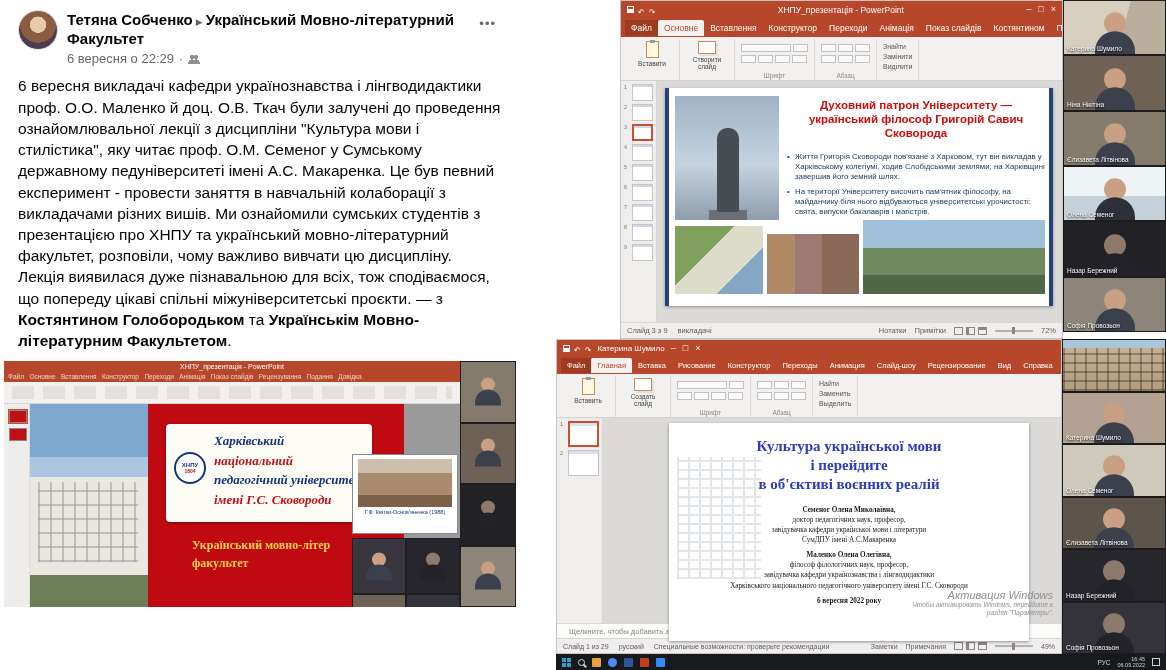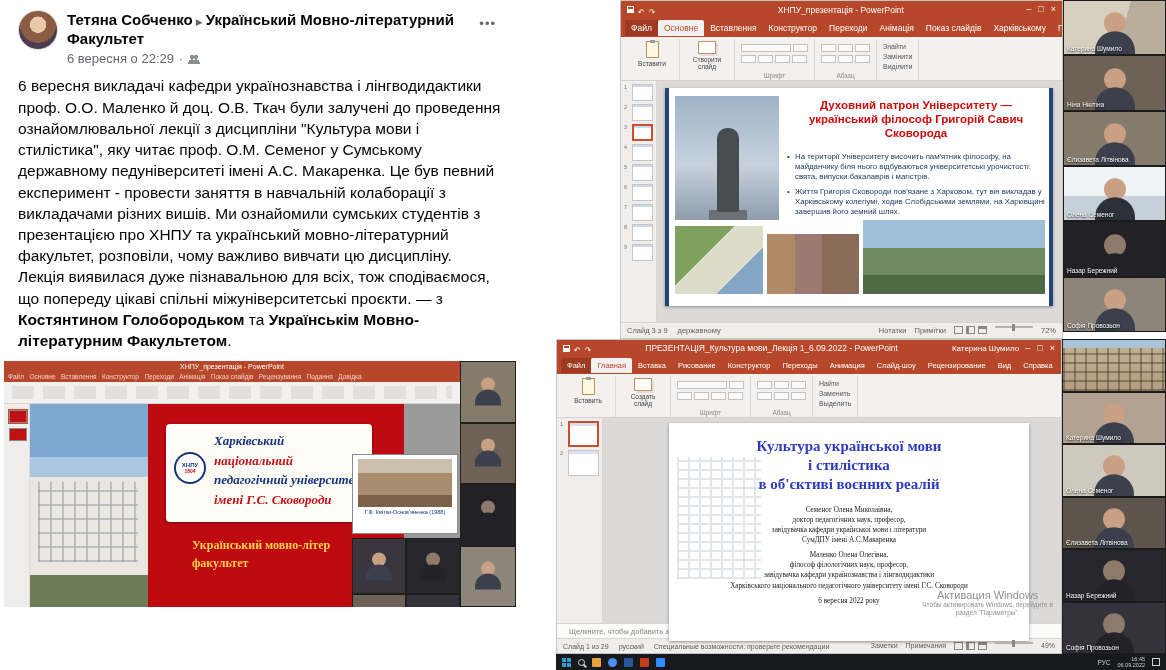--- a/index.html
+++ b/index.html
@@ -107,21 +107,21 @@
   .edit-item { cursor:pointer; white-space:nowrap; }
   .pptbody { display:flex; flex:1 1 auto; min-height:0; }
   .thumbs { background:#f0eeed; border-right:1px solid #d9d5d3; padding:3px; display:flex; flex-direction:column; gap:3px; overflow:hidden; }
   .thumb { display:flex; gap:2px; align-items:flex-start; }
   .tnum { font-size:5.5px; color:#777; width:6px; flex:0 0 6px; }
   .tslide { flex:1; height:17px; background:#fff; border:1px solid #c9c5c3; box-shadow:inset 0 2px 0 #ccd8ec; }
   .thumb.sel .tslide { border:2px solid #c94f2e; }
   .slidearea { flex:1; position:relative; background:#dcdad8; min-width:0; }
   .statusbar { height:16px; background:#f0eeec; border-top:1px solid #d9d5d3; display:flex; align-items:center;
                font-size:7.5px; color:#605c5a; padding:0 6px; gap:10px; white-space:nowrap; overflow:hidden; flex:0 0 auto; }
-  .sb-right { margin-left:auto; display:flex; gap:8px; align-items:flex-start; }
+  .sb-right { margin-left:auto; display:flex; gap:8px; align-items:center; }
   .vicons { display:flex; gap:3px; }
   .vi { width:9px; height:8px; border:1px solid #8a8684; display:inline-block; cursor:pointer; }
   .vi.b { background:linear-gradient(90deg,#8a8684 30%, transparent 30%); }
   .vi.c { background:linear-gradient(180deg,#8a8684 40%, transparent 40%); }
   .zoomslider { width:38px; height:2px; background:#b5b1af; position:relative; display:inline-block; cursor:pointer; }
   .zoomslider::before { content:""; position:absolute; left:45%; top:-2.5px; width:3px; height:7px; background:#8a8684; }
 
   
   .ppt-top { left:620px; top:0; width:443px; height:339px; }
   .ppt-top .thumbs { width:36px; }
@@ -153,26 +153,26 @@
   .thumb.sel .tslide-b { border:2px solid #c94f2e; }
   .slide2 { position:absolute; left:66px; top:5px; width:360px; height:218px; background:#fff; box-shadow:0 1px 3px rgba(0,0,0,.4); overflow:hidden; }
   .sketch { position:absolute; left:8px; top:34px; width:84px; height:122px; opacity:.18;
             background: repeating-linear-gradient(0deg,#6a7a8a 0 2px, transparent 2px 9px),
                         repeating-linear-gradient(90deg,#6a7a8a 0 2px, transparent 2px 11px); }
   .s2-title { position:absolute; left:18px; right:18px; top:14px; text-align:center;
               font-family:"Liberation Serif","DejaVu Serif",serif; font-weight:700; color:#2e3bbf;
               font-size:15px; line-height:1.28; }
   .s2-body { position:absolute; left:28px; right:28px; top:82px; text-align:center;
              font-family:"Liberation Serif","DejaVu Serif",serif; font-size:7.2px; line-height:1.4; color:#191919; }
-  .s2-body .bold { font-weight:400; }
+  .s2-body .bold { font-weight:700; }
   .s2-body .gap { height:5px; }
   .notesbar { height:15px; background:#fbfbfa; border-top:1px solid #d9d5d3; font-size:7.5px; color:#8a8684;
               display:flex; align-items:center; padding:0 12px; flex:0 0 auto; }
   .ppt-bottom .statusbar { height:15px; font-size:7px; }
-  .watermark { position:absolute; right:8px; bottom:6px; color:#8f8f8f; text-align:center; }
+  .watermark { position:absolute; right:8px; bottom:6px; color:#8f8f8f; text-align:right;font-style:italic; }
   .wm1 { font-size:11px; }
   .wm2 { font-size:6.5px; line-height:1.25; }
 
   
   .pcol { position:absolute; background:#000; display:flex; flex-direction:column; }
   .pcol-top { left:1063px; top:0; width:103px; height:332px; }
   .pcol-bottom { left:1062px; top:339px; width:104px; height:315px; }
   .ptile { flex:1; position:relative; border:1px solid #1c1c1c; overflow:hidden; background:#39343a; }
   .pface { position:absolute; left:50%; top:38%; width:22px; height:22px; transform:translate(-50%,-40%);
            border-radius:50%; background:var(--skin,#c9a084); }
@@ -307,21 +307,21 @@
       </span>
     </div>
     <div class="tabsrow">
       <span class="tab filetab">Файл</span>
       <span class="tab active">Основне</span>
       <span class="tab">Вставлення</span>
       <span class="tab">Конструктор</span>
       <span class="tab">Переходи</span>
       <span class="tab">Анімація</span>
       <span class="tab">Показ слайдів</span>
-      <span class="tab">Харківському</span>
+      <span class="tab">Костянтином</span>
       <span class="tab">Подання</span>
 
       <span class="search">
           <span class="bulb-icon"></span>
         </span>
 
     </div>
     <div class="ribbon">
       <div class="rgroup">
         <div class="big-btn">
@@ -408,32 +408,32 @@
         <div class="thumb">
             <span class="tnum">9</span>
             <span class="tslide"></span>
           </div>
       </div>
       <div class="slidearea">
         <div class="slide1">
           <div class="statue"></div>
           <div class="s1-title">Духовний патрон Університету — український філософ Григорій Савич Сковорода</div>
           <div class="s1-bullets">
+            <div class="b">Життя Григорія Сковороди пов'язане з Харковом, тут він викладав у Харківському колегіумі, ходив Слобідськими землями, на Харківщині завершив його земний шлях.</div>
             <div class="b">На території Університету височить пам'ятник філософу, на майданчику біля нього відбуваються університетські урочистості: свята, випуски бакалаврів і магістрів.</div>
-            <div class="b">Життя Григорія Сковороди пов'язане з Харковом, тут він викладав у Харківському колегіумі, ходив Слобідськими землями, на Харківщині завершив його земний шлях.</div>
           </div>
           <div class="ph1"></div>
           <div class="ph2"></div>
           <div class="ph3"></div>
         </div>
       </div>
     </div>
     <div class="statusbar">
       <span>Слайд 3 з 9</span>
-      <span>державному</span>
+      <span>викладачі</span>
       <span class="sb-right">
         <span></span>
         <span>Нотатки</span>
         <span>Примітки</span>
         <span class="vicons">
           <span class="vi"></span>
           <span class="vi b"></span>
           <span class="vi c"></span>
         </span>
         <span class="zoomslider"></span>
@@ -469,21 +469,20 @@
       </div>
   </div>
 
   <section class="pptwin ppt-bottom">
     <div class="tb">
       <span class="qat">
         <span class="save-icon"></span>
         <span class="undo-icon"></span>
         <span class="redo-icon"></span>
       </span>
-      <span class="tb-title">ПРЕЗЕНТАЦІЯ_Культура мови_Лекція 1_6.09.2022 - PowerPoint</span>
       <span class="tb-account">Катерина Шумило</span>
       <span class="wctl">
         <span class="wmin"></span>
         <span class="wmax"></span>
         <span class="wclose"></span>
       </span>
     </div>
     <div class="tabsrow">
       <span class="tab filetab">Файл</span>
       <span class="tab active">Главная</span>
@@ -559,21 +558,21 @@
         <div class="thumb">
             <span class="tnum">2</span>
             <span class="tslide-b"></span>
           </div>
       </div>
       <div class="slidearea">
         <div class="slide2">
           <div class="sketch"></div>
           <div class="s2-title">
             <div>Культура української мови</div>
-            <div>і стилістика</div>
+            <div>і перейдите</div>
             <div>в об'єктиві воєнних реалій</div>
           </div>
           <div class="s2-body">
             <div class="bold">Семеног Олена Миколаївна,</div>
             <div>доктор  педагогічних наук, професор,</div>
             <div>завідувачка кафедри української мови і літератури</div>
             <div>СумДПУ імені А.С.Макаренка</div>
             <div class="gap"></div>
             <div class="bold">Маленко Олена Олегівна,</div>
             <div>філософ філологічних наук, професор,</div>

